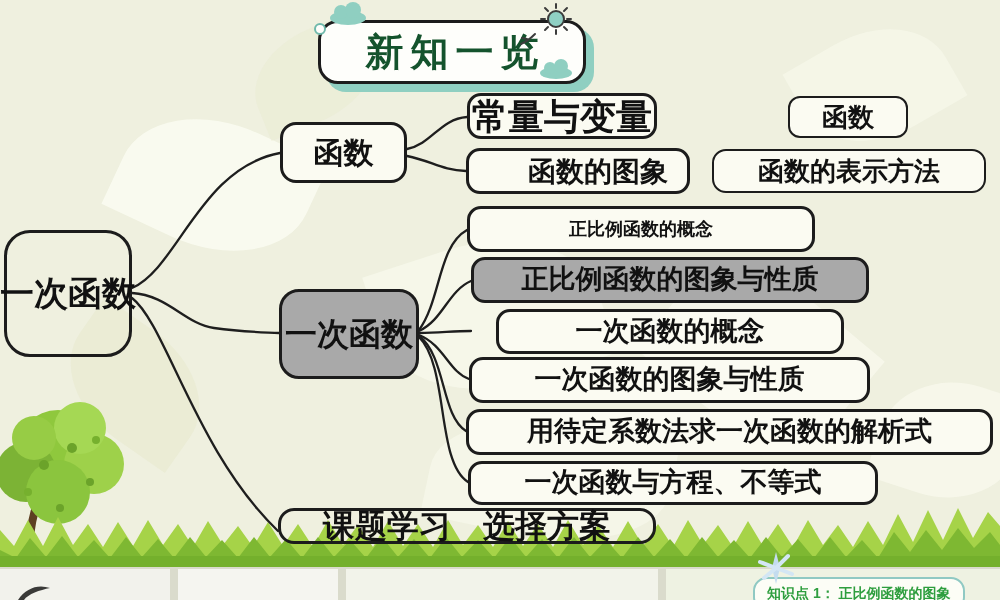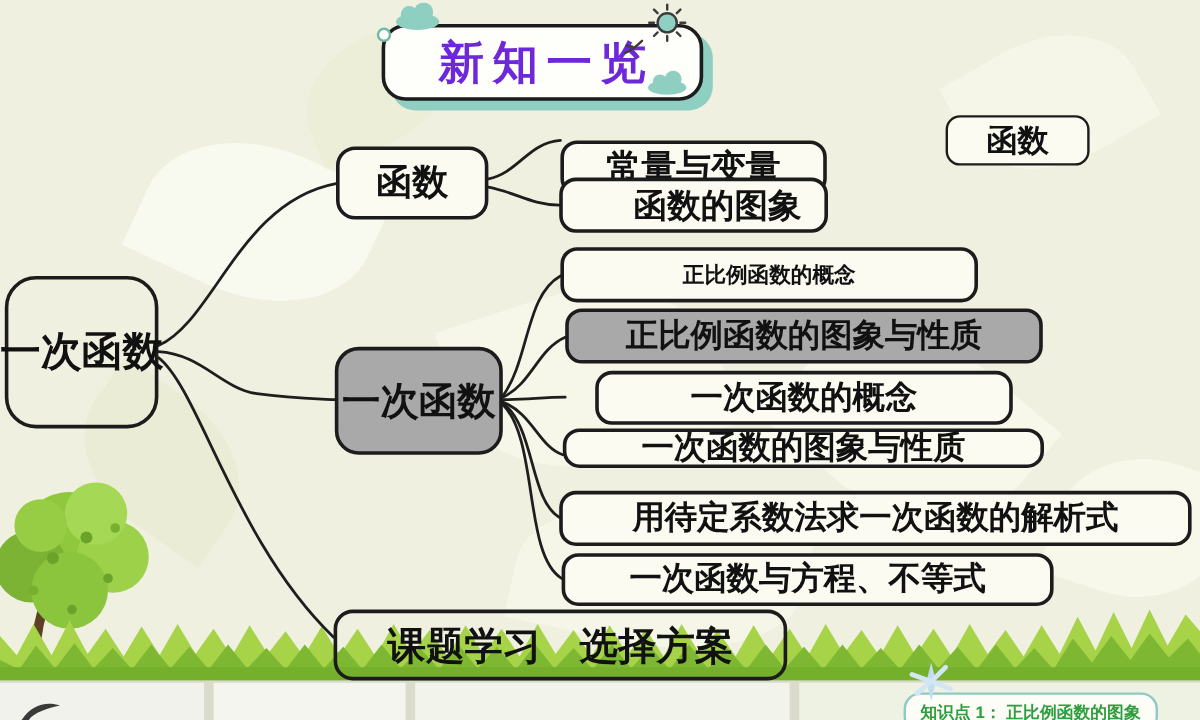--- a/index.html
+++ b/index.html
@@ -19,21 +19,21 @@
   .node.transparent{background:transparent;}
   .two-line{flex-direction:row;}
   #title-box{
     position:absolute;left:318px;top:20px;width:262px;height:58px;
     background:#fefefb;border:3px solid #1c1c1c;border-radius:20px;
     box-shadow:8px 8px 0 #8fcfc1;
     display:flex;align-items:center;justify-content:center;z-index:30;
   }
   #title-text{
     font-family:"DejaVu Serif","Liberation Serif",serif;
-    font-weight:700;font-size:38px;color:#6d28d9;letter-spacing:7px;text-indent:7px;
+    font-weight:700;font-size:38px;color:#14532d;letter-spacing:7px;text-indent:7px;
   }
   .decor{position:absolute;z-index:31;pointer-events:none;}
   #connector-svg,#grass-svg,#tree-svg{position:absolute;left:0;top:0;pointer-events:none;}
   #footer-strip{position:absolute;left:0;top:567px;width:1000px;height:33px;background:#dadbcc;z-index:6;}
   .footer-block{position:absolute;top:2px;height:31px;}
   #kp-badge{
     position:absolute;left:753px;top:577px;height:30px;z-index:40;
     background:#fcfdf6;border:2px solid #8fc9c3;border-radius:14px;
     display:flex;align-items:center;padding:0 12px;
     font-size:14px;font-weight:700;color:#2e9e3e;white-space:nowrap;
@@ -108,63 +108,66 @@
 
   <div class="node two-line transparent znode" style="left:4px;top:230px;width:128px;height:127px;border-radius:26px;font-size:34px;">
     <span>一次</span>
     <span>函数</span>
   </div>
 
   <div class="node znode" style="left:280px;top:122px;width:127px;height:61px;font-size:30px;">
       <span>函数</span>
     </div>
 
-  <div class="node znode" style="left:467px;top:93px;width:222px;height:46px;border-radius:14px;font-size:29px;margin-top:24px;">
+  <div class="node znode" style="left:467px;top:93px;width:190px;height:46px;border-radius:14px;font-size:36px;">
       <span>常量与变量</span>
     </div>
 
   <div class="node znode" style="left:466px;top:148px;width:224px;height:46px;border-radius:14px;font-size:28px;padding-left:40px;">
       <span>函数的图象</span>
     </div>
 
   <div class="node znode" style="left:788px;top:96px;width:120px;height:42px;border-radius:12px;border-width:2.5px;font-size:26px;">
       <span>函数</span>
     </div>
 
+  <div class="node znode" style="left:712px;top:149px;width:274px;height:44px;border-radius:14px;border-width:2.5px;font-size:26px;">
+      <span>函数的表示方法</span>
+    </div>
 
   <div class="node two-line gray znode" style="left:279px;top:289px;width:140px;height:90px;border-radius:20px;font-size:32px;">
     <span>一次</span>
     <span>函数</span>
   </div>
 
   <div class="node znode" style="left:467px;top:206px;width:348px;height:46px;border-radius:14px;font-size:18px;">
       <span>正比例函数的概念</span>
     </div>
 
   <div class="node gray znode" style="left:471px;top:257px;width:398px;height:46px;border-radius:14px;font-size:27px;">
       <span>正比例函数的图象与性质</span>
     </div>
 
   <div class="node znode" style="left:471px;top:309px;width:348px;height:45px;border-radius:14px;font-size:27px;margin-left:25px;">
       <span>一次函数的概念</span>
     </div>
 
-  <div class="node znode" style="left:469px;top:357px;width:401px;height:33px;border-radius:14px;font-size:27px;">
+  <div class="node znode" style="left:469px;top:357px;width:401px;height:46px;border-radius:14px;font-size:27px;">
       <span>一次函数的图象与性质</span>
     </div>
 
   <div class="node znode" style="left:468px;top:461px;width:410px;height:44px;border-radius:14px;font-size:27px;">
       <span>一次函数与方程、不等式</span>
     </div>
 
   <div class="node znode" style="left:466px;top:409px;width:527px;height:46px;border-radius:14px;font-size:27px;">
       <span>用待定系数法求一次函数的解析式</span>
     </div>
 
-  <div class="node transparent znode" style="left:278px;top:508px;width:378px;height:59px;border-radius:16px;font-size:32px;">
+  <div class="node transparent znode" style="left:278px;top:508px;width:378px;height:36px;border-radius:16px;font-size:32px;">
       <span>课题学习　选择方案</span>
     </div>
 
   <div id="title-box">
     <span id="title-text">新知一览</span>
   </div>
   <svg class="decor" style="left:326px;top:2px;" width="44" height="24" viewBox="0 0 44 24">
     <ellipse cx="22" cy="16" rx="18" ry="7" fill="#8fcfc1"></ellipse>
     <circle cx="15" cy="10" r="7" fill="#8fcfc1"></circle>
     <circle cx="27" cy="8" r="8" fill="#8fcfc1"></circle>

